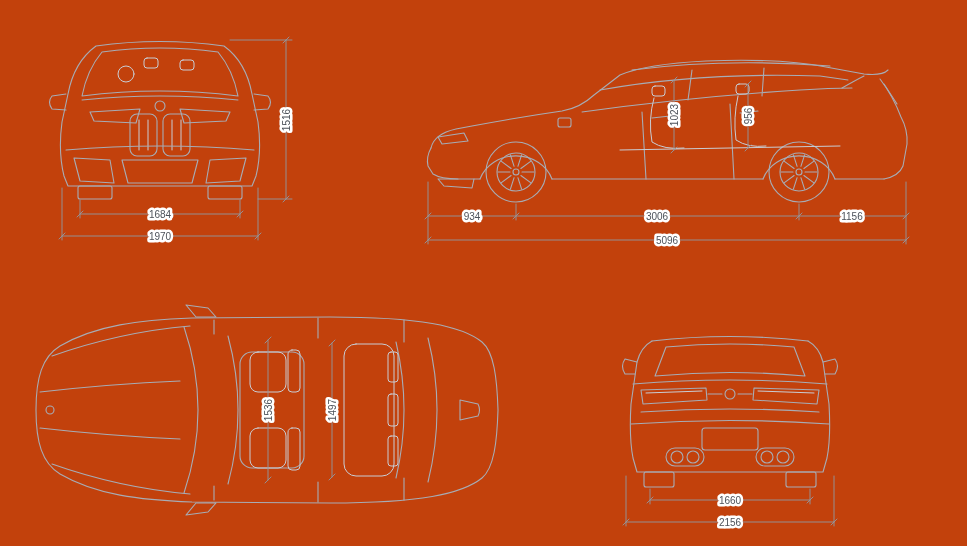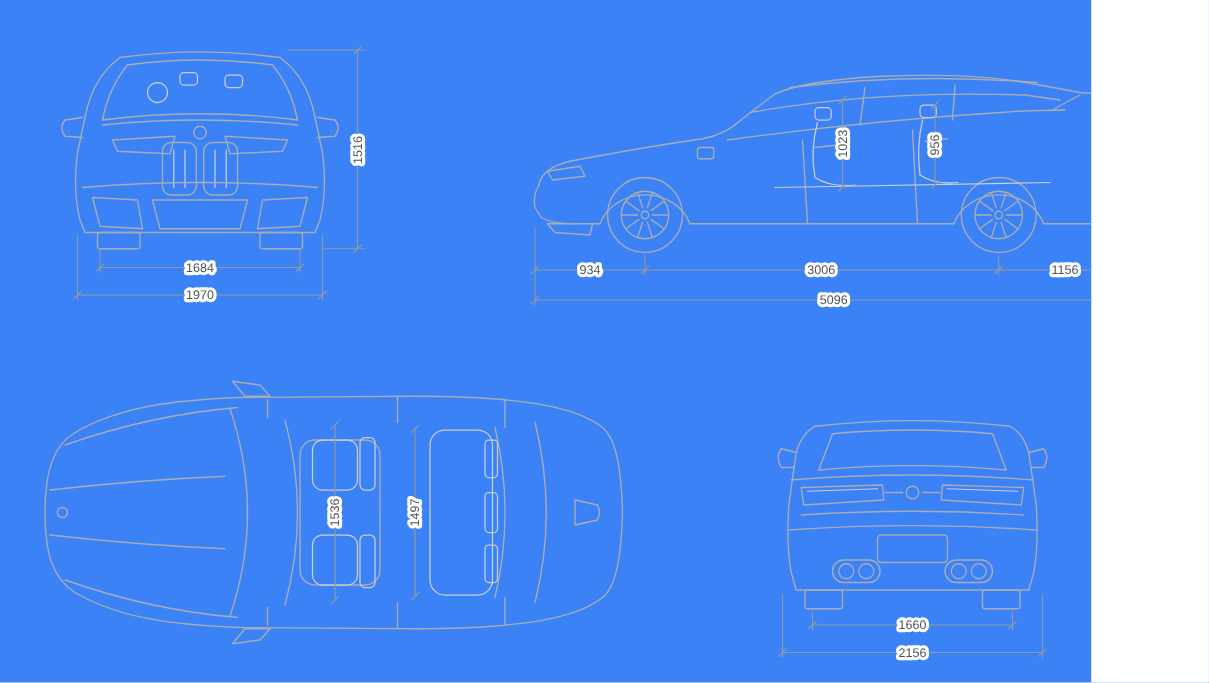--- a/index.html
+++ b/index.html
@@ -1,16 +1,16 @@
 <!DOCTYPE html>
 <html><head>
 <meta charset="utf-8">
 <style>
   html,body{margin:0;padding:0;background:#ffffff;}
-  .canvas{position:relative;width:873px;height:546px;background:#3b82f6;overflow:hidden;}
+  .canvas{position:relative;width:967px;height:546px;background:#c2410c;overflow:hidden;}
   svg{display:block;}
   .car{fill:none;stroke:#a7acb5;stroke-width:1.1;stroke-linecap:round;stroke-linejoin:round;}
   .lite{fill:none;stroke:#c9cdd4;stroke-width:1;stroke-linecap:round;stroke-linejoin:round;}
   .dim{fill:none;stroke:#9199a2;stroke-width:0.9;stroke-linecap:round;}
   .dim-label{
     font-family:"Liberation Sans", sans-serif;
     font-size:10px;
     fill:#4d525a;
     paint-order:stroke;
     stroke:#ffffff;

